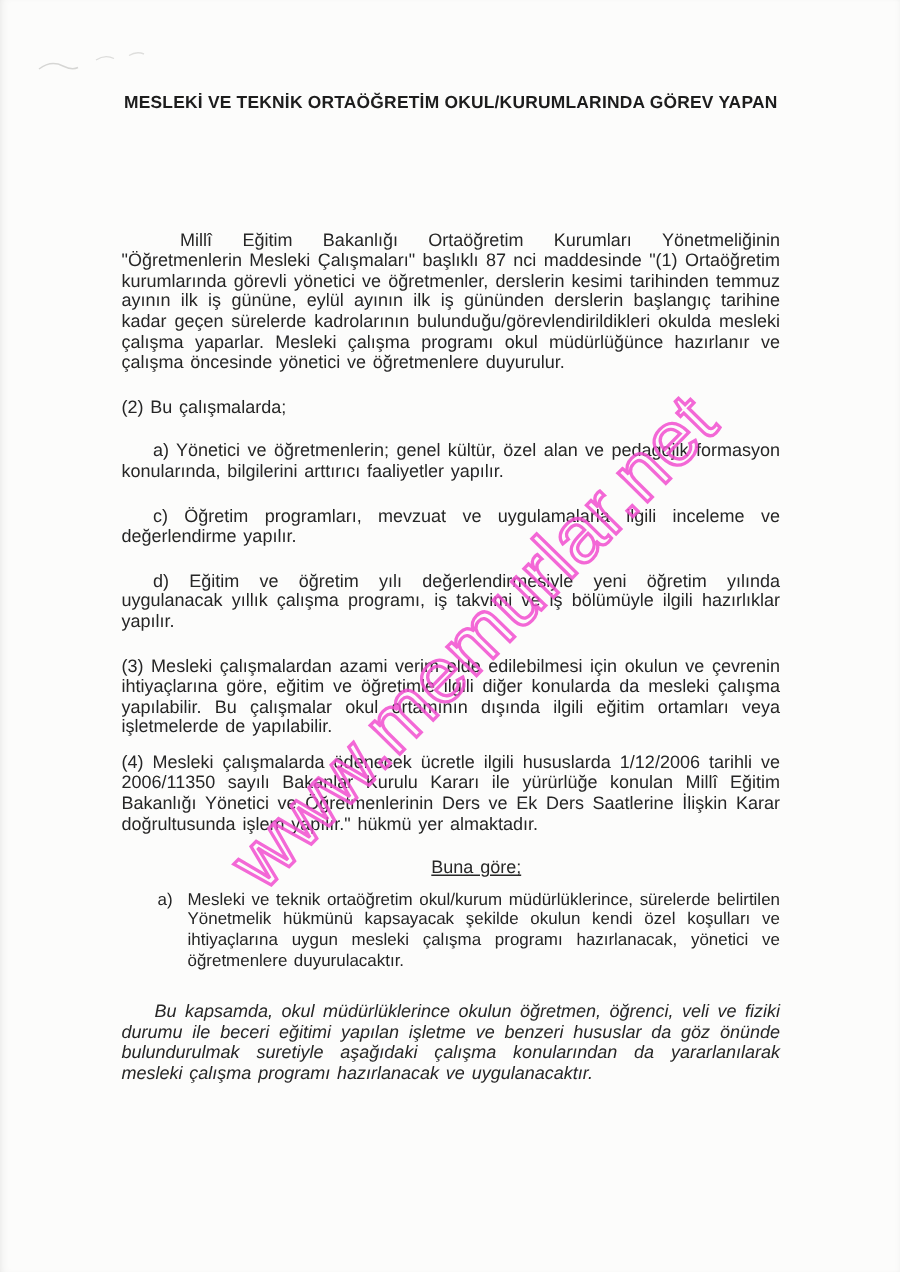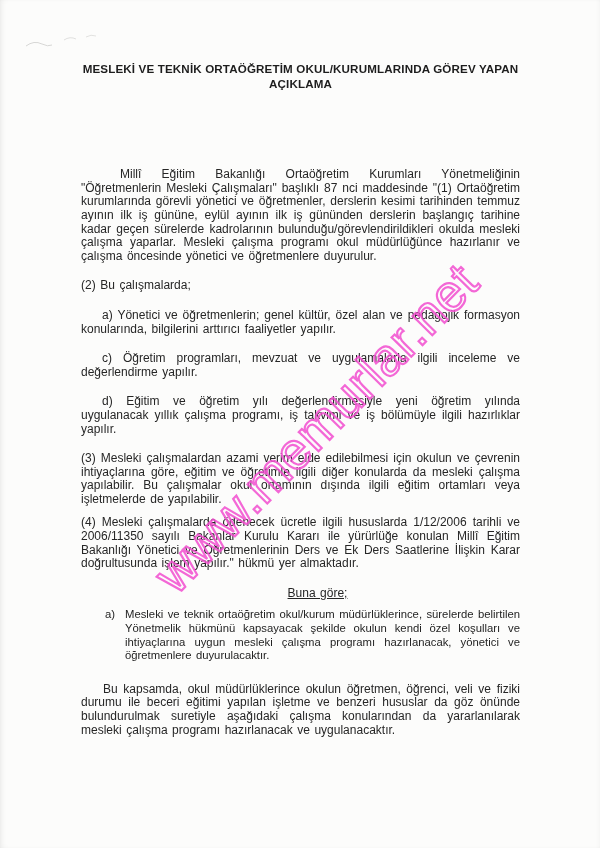--- a/index.html
+++ b/index.html
@@ -40,21 +40,21 @@
   }
   .para {
     margin: 16px 0 8px 0;
     font-size: 12px;
     line-height: 13.6px;
     text-align: justify;
     word-spacing: 1.2px;
     color: #262626;
   }
   .indent-lg { text-indent: 39px; }
-  .indent-md { text-indent: 22px; }
+  .indent-md { text-indent: 22px; font-style: italic; }
   .indent-sm { text-indent: 34px; text-align: center; text-decoration: underline; }
   .item { text-indent: 21px; margin-bottom: 7px; }
   .header-line { margin-bottom: 6px; text-align: left; }
   .gap-before { margin-top: 10px; }
   .hang-item {
     position: relative;
     margin: 2px 0 8px 0;
     font-size: 11.3px;
     line-height: 13.6px;
   }
@@ -97,21 +97,20 @@
     <path d="M44 12 q6 -4 12 -1" fill="none" stroke="#c3c3c1" stroke-width="0.9"></path>
     <path d="M66 9 q5 -3 10 -1" fill="none" stroke="#c6c6c4" stroke-width="0.9"></path>
   </svg>
 
   <div class="watermark" style="-webkit-text-stroke: 2.2px rgb(242, 79, 208);">www.memurlar.net</div>
 
   <div class="content">
 
     <div class="doc-title">
       <div>MESLEKİ VE TEKNİK ORTAÖĞRETİM OKUL/KURUMLARINDA GÖREV YAPAN</div>
-      <div>AÇIKLAMA</div>
     </div>
 
     <p class="para indent-lg">Millî Eğitim Bakanlığı Ortaöğretim Kurumları Yönetmeliğinin "Öğretmenlerin Mesleki Çalışmaları" başlıklı 87 nci maddesinde "(1) Ortaöğretim kurumlarında görevli yönetici ve öğretmenler, derslerin kesimi tarihinden temmuz ayının ilk iş gününe, eylül ayının ilk iş gününden derslerin başlangıç tarihine kadar geçen sürelerde kadrolarının bulunduğu/görevlendirildikleri okulda mesleki çalışma yaparlar. Mesleki çalışma programı okul müdürlüğünce hazırlanır ve çalışma öncesinde yönetici ve öğretmenlere duyurulur.</p>
 
     <p class="para header-line">(2) Bu çalışmalarda;</p>
 
     <p class="para item">a) Yönetici ve öğretmenlerin; genel kültür, özel alan ve pedagojik formasyon konularında, bilgilerini arttırıcı faaliyetler yapılır.</p>
 
 
     <p class="para item">c) Öğretim programları, mevzuat ve uygulamalarla ilgili inceleme ve değerlendirme yapılır.</p>

